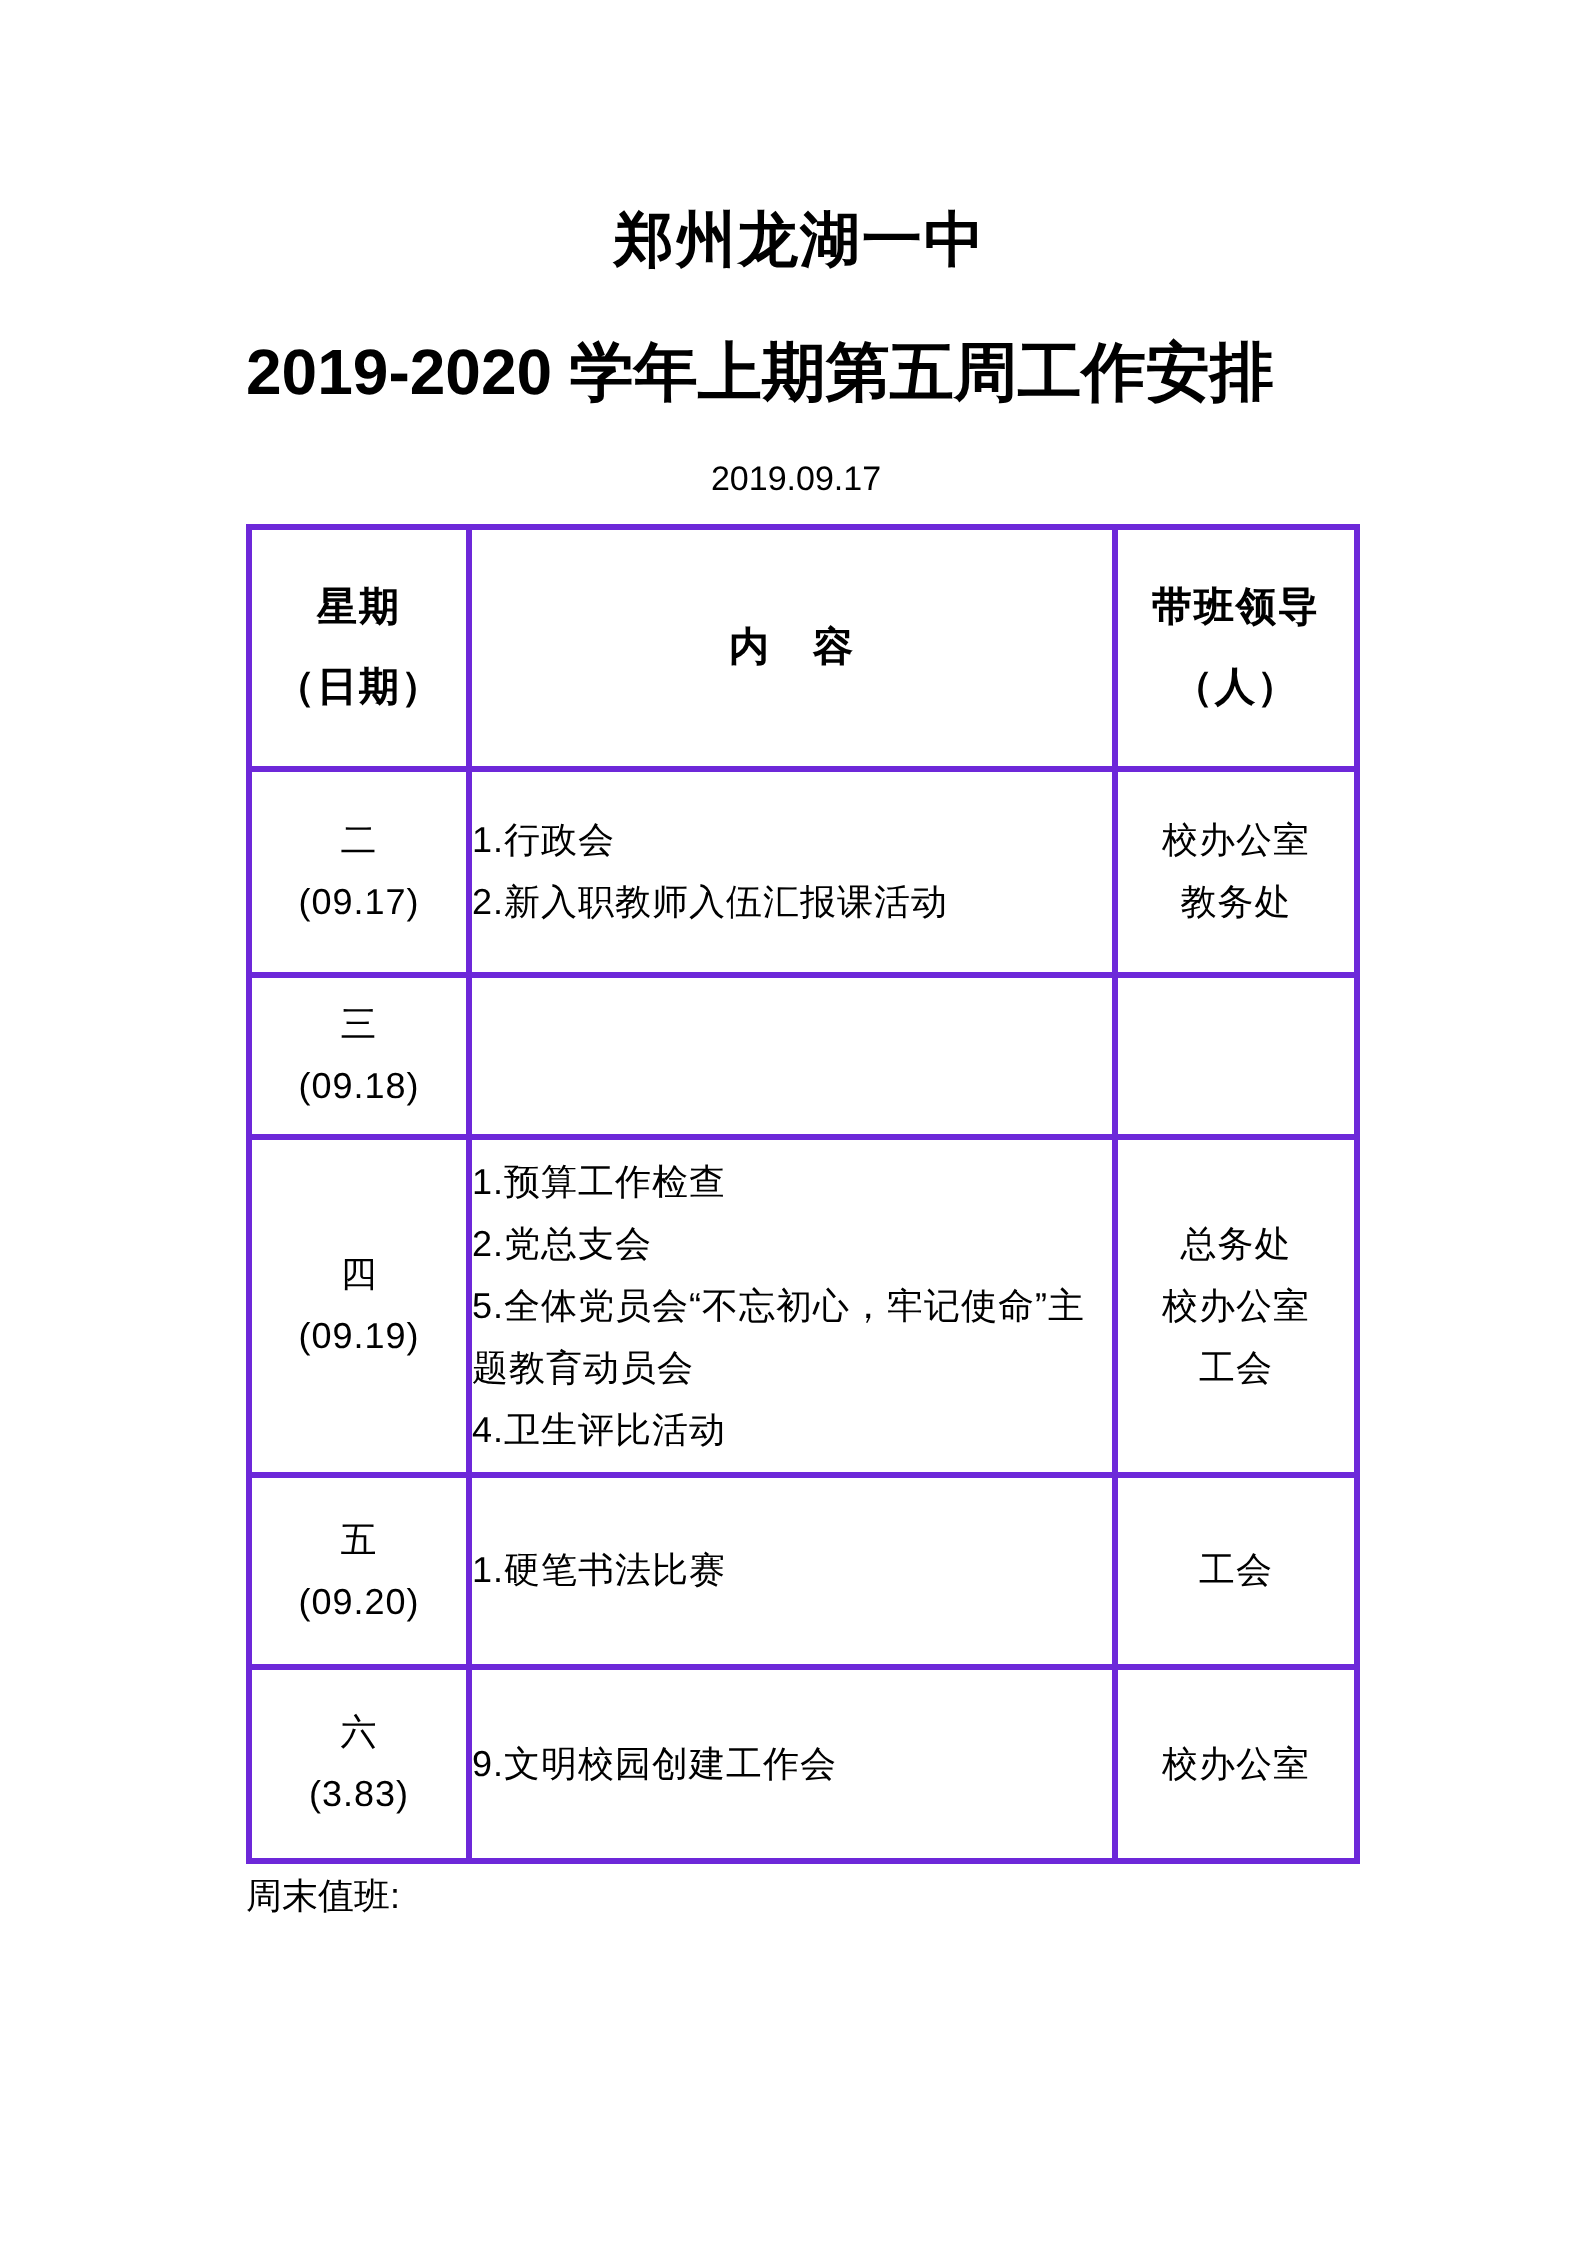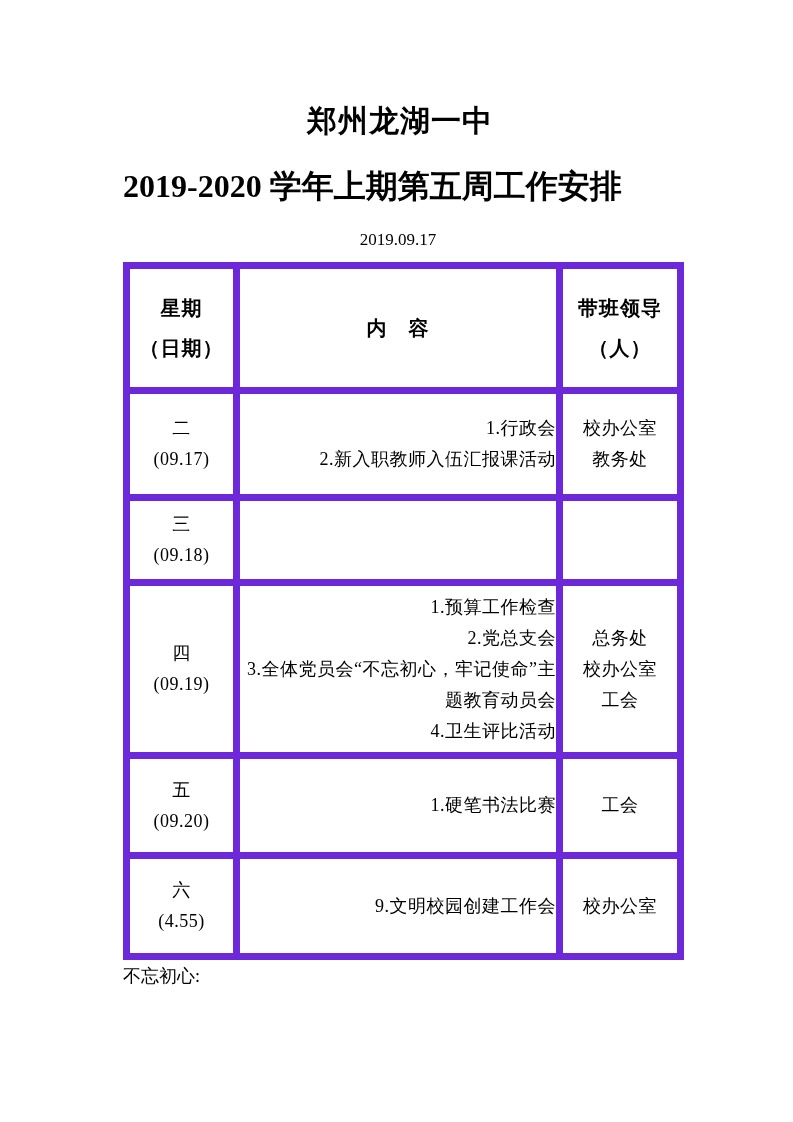--- a/index.html
+++ b/index.html
@@ -1,21 +1,21 @@
 <!DOCTYPE html>
 <html><head>
 <meta charset="utf-8">
 <style>
   html,body { margin:0; padding:0; background:#ffffff; }
   .page {
     position:relative;
     width:793px; height:1122px;
     background:#ffffff;
     color:#000000;
-    font-family:Liberation Serif, serif;
+    font-family:Liberation Sans, sans-serif;
     overflow:hidden;
   }
   .doc { position:absolute; left:123px; top:0; width:554px; }
 
   .title {
     margin:104px 0 0 0;
     text-align:center;
     font-size:30px; font-weight:700;
     line-height:34px;
     letter-spacing:1px;
@@ -32,21 +32,21 @@
     line-height:20px;
   }
 
   table.schedule {
     border-collapse:collapse;
     table-layout:fixed;
     width:554px;
     margin-top:12px;
   }
   table.schedule th, table.schedule td {
-    border:7px solid #6d28d9;
+    border:3px solid #6d28d9;
     vertical-align:middle;
     padding:0;
   }
   thead th {
     height:118px;
     text-align:center;
     font-weight:700;
     font-size:20px;
     line-height:40px;
     letter-spacing:1px;
@@ -56,21 +56,21 @@
     line-height:31px;
     letter-spacing:0.5px;
   }
   tbody tr:nth-child(1) td { height:100px; }
   tbody tr:nth-child(2) td { height:78px;  }
   tbody tr:nth-child(3) td { height:166px; }
   tbody tr:nth-child(4) td { height:93px;  }
   tbody tr:nth-child(5) td { height:94px;  }
 
   .day-cell, .dept-cell { text-align:center; }
-  .content-cell { text-align:right; padding:6px 14px 6px 8px; }
+  .content-cell { text-align:left; padding:6px 14px 6px 8px; }
 
   .footer { margin-top:3px; font-size:18px; }
   .footer .f1 { line-height:27px; }
   .footer .f2 { line-height:27px; margin-left:-4px; }
 </style>
 </head>
 <body>
 
 <div class="page">
   <div class="doc">
@@ -127,21 +127,21 @@
         </tr>
 
         <tr>
           <td class="day-cell">
             <div>四</div>
             <div>(09.19)</div>
           </td>
           <td class="content-cell">
             <div class="item">1.预算工作检查</div>
             <div class="item">2.党总支会</div>
-            <div class="item">3.全体党员会“不忘初心，牢记使命”主题教育动员会</div>
+            <div class="item">5.全体党员会“不忘初心，牢记使命”主题教育动员会</div>
             <div class="item">4.卫生评比活动</div>
           </td>
           <td class="dept-cell">
             <div>总务处</div>
             <div>校办公室</div>
             <div>工会</div>
           </td>
         </tr>
 
         <tr>
@@ -153,31 +153,31 @@
             <div class="item">1.硬笔书法比赛</div>
           </td>
           <td class="dept-cell">
             <div>工会</div>
           </td>
         </tr>
 
         <tr>
           <td class="day-cell">
             <div>六</div>
-            <div>(4.55)</div>
+            <div>(3.83)</div>
           </td>
           <td class="content-cell">
             <div class="item">9.文明校园创建工作会</div>
           </td>
           <td class="dept-cell">
             <div>校办公室</div>
           </td>
         </tr>
 
       </tbody>
     </table>
 
     <div class="footer">
-      <div class="f1">不忘初心:</div>
+      <div class="f1">周末值班:</div>
     </div>
 
   </div>
 </div>
 
 </body></html>

